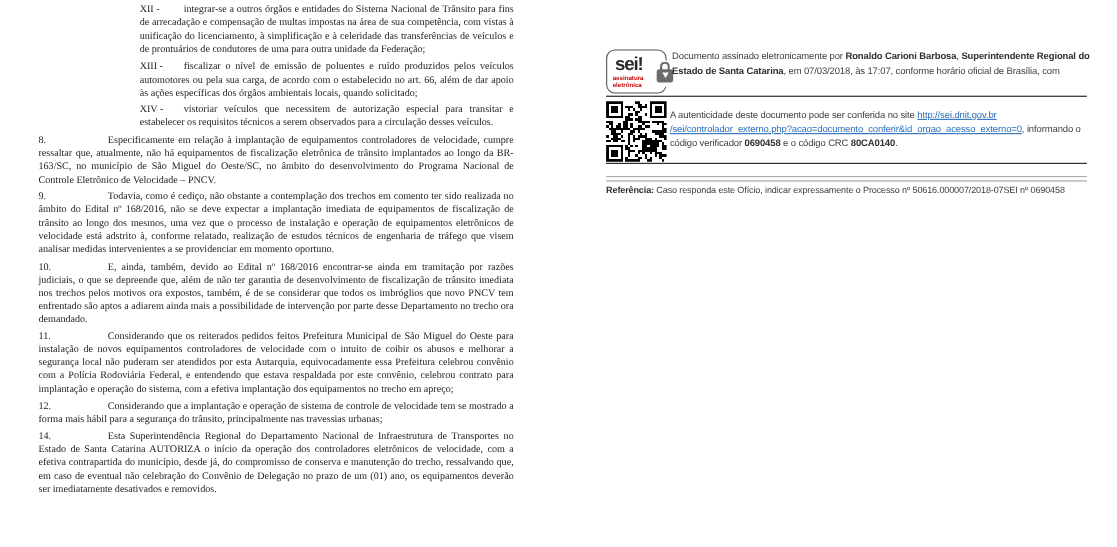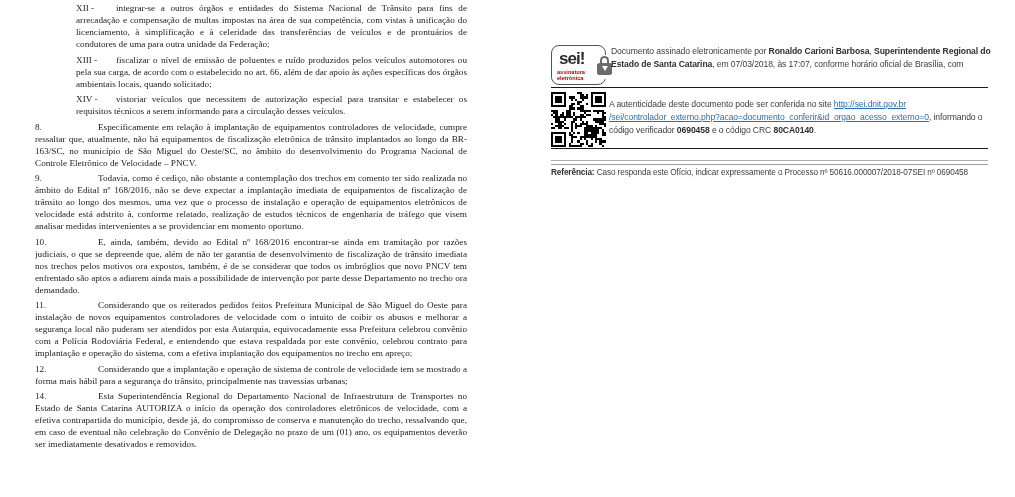--- a/index.html
+++ b/index.html
@@ -15,21 +15,21 @@
     position:absolute;left:35px;top:0;width:432px;height:497px;
     padding-top:2px;
     color:#1c1c1c;
     font-size:9.2px;line-height:12px;
     overflow:hidden;
   }
   .para{
     margin:0 0 3.5px 0;
     text-align:justify;
   }
-  .p-roman{margin-left:41px;}
+  .p-roman{margin-left:92px;}
   .plabel{display:inline-block;vertical-align:top;}
   .p-roman .plabel{width:40px;}
   .p-num .plabel{width:63px;}
   
   .sig-col{
     position:absolute;left:551px;top:0;width:437px;height:497px;
     font-family:"Liberation Sans", sans-serif;
     color:#3d3d3d;
     font-size:8.6px;letter-spacing:-0.1px;
   }
@@ -96,21 +96,21 @@
     position:absolute;left:0;top:92px;width:55px;height:55px;
   }
   .qr svg{width:55px;height:55px;display:block;}
 </style>
 </head>
 <body>
 
 <div class="doc">
   <p class="para p-roman"><span class="plabel">XII -</span><span>integrar-se a outros órgãos e entidades do Sistema Nacional de Trânsito para fins de arrecadação e compensação de multas impostas na área de sua competência, com vistas à unificação do licenciamento, à simplificação e à celeridade das transferências de veículos e de prontuários de condutores de uma para outra unidade da Federação;</span></p>
   <p class="para p-roman"><span class="plabel">XIII -</span><span>fiscalizar o nível de emissão de poluentes e ruído produzidos pelos veículos automotores ou pela sua carga, de acordo com o estabelecido no art. 66, além de dar apoio às ações específicas dos órgãos ambientais locais, quando solicitado;</span></p>
-  <p class="para p-roman"><span class="plabel">XIV -</span><span>vistoriar veículos que necessitem de autorização especial para transitar e estabelecer os requisitos técnicos a serem informando para a circulação desses veículos.</span></p>
+  <p class="para p-roman"><span class="plabel">XIV -</span><span>vistoriar veículos que necessitem de autorização especial para transitar e estabelecer os requisitos técnicos a serem observados para a circulação desses veículos.</span></p>
   <p class="para p-num"><span class="plabel">8.</span><span>Especificamente em relação à implantação de equipamentos controladores de velocidade, cumpre ressaltar que, atualmente, não há equipamentos de fiscalização eletrônica de trânsito implantados ao longo da BR-163/SC, no município de São Miguel do Oeste/SC, no âmbito do desenvolvimento do Programa Nacional de Controle Eletrônico de Velocidade – PNCV.</span></p>
   <p class="para p-num"><span class="plabel">9.</span><span>Todavia, como é cediço, não obstante a contemplação dos trechos em comento ter sido realizada no âmbito do Edital nº 168/2016, não se deve expectar a implantação imediata de equipamentos de fiscalização de trânsito ao longo dos mesmos, uma vez que o processo de instalação e operação de equipamentos eletrônicos de velocidade está adstrito à, conforme relatado, realização de estudos técnicos de engenharia de tráfego que visem analisar medidas intervenientes a se providenciar em momento oportuno.</span></p>
   <p class="para p-num"><span class="plabel">10.</span><span>E, ainda, também, devido ao Edital nº 168/2016 encontrar-se ainda em tramitação por razões judiciais, o que se depreende que, além de não ter garantia de desenvolvimento de fiscalização de trânsito imediata nos trechos pelos motivos ora expostos, também, é de se considerar que todos os imbróglios que novo PNCV tem enfrentado são aptos a adiarem ainda mais a possibilidade de intervenção por parte desse Departamento no trecho ora demandado.</span></p>
   <p class="para p-num"><span class="plabel">11.</span><span>Considerando que os reiterados pedidos feitos Prefeitura Municipal de São Miguel do Oeste para instalação de novos equipamentos controladores de velocidade com o intuito de coibir os abusos e melhorar a segurança local não puderam ser atendidos por esta Autarquia, equivocadamente essa Prefeitura celebrou convênio com a Polícia Rodoviária Federal, e entendendo que estava respaldada por este convênio, celebrou contrato para implantação e operação do sistema, com a efetiva implantação dos equipamentos no trecho em apreço;</span></p>
   <p class="para p-num"><span class="plabel">12.</span><span>Considerando que a implantação e operação de sistema de controle de velocidade tem se mostrado a forma mais hábil para a segurança do trânsito, principalmente nas travessias urbanas;</span></p>
   <p class="para p-num"><span class="plabel">14.</span><span>Esta Superintendência Regional do Departamento Nacional de Infraestrutura de Transportes no Estado de Santa Catarina AUTORIZA o início da operação dos controladores eletrônicos de velocidade, com a efetiva contrapartida do município, desde já, do compromisso de conserva e manutenção do trecho, ressalvando que, em caso de eventual não celebração do Convênio de Delegação no prazo de um (01) ano, os equipamentos deverão ser imediatamente desativados e removidos.</span></p>
 </div>
 
 <div class="sig-col">
 

